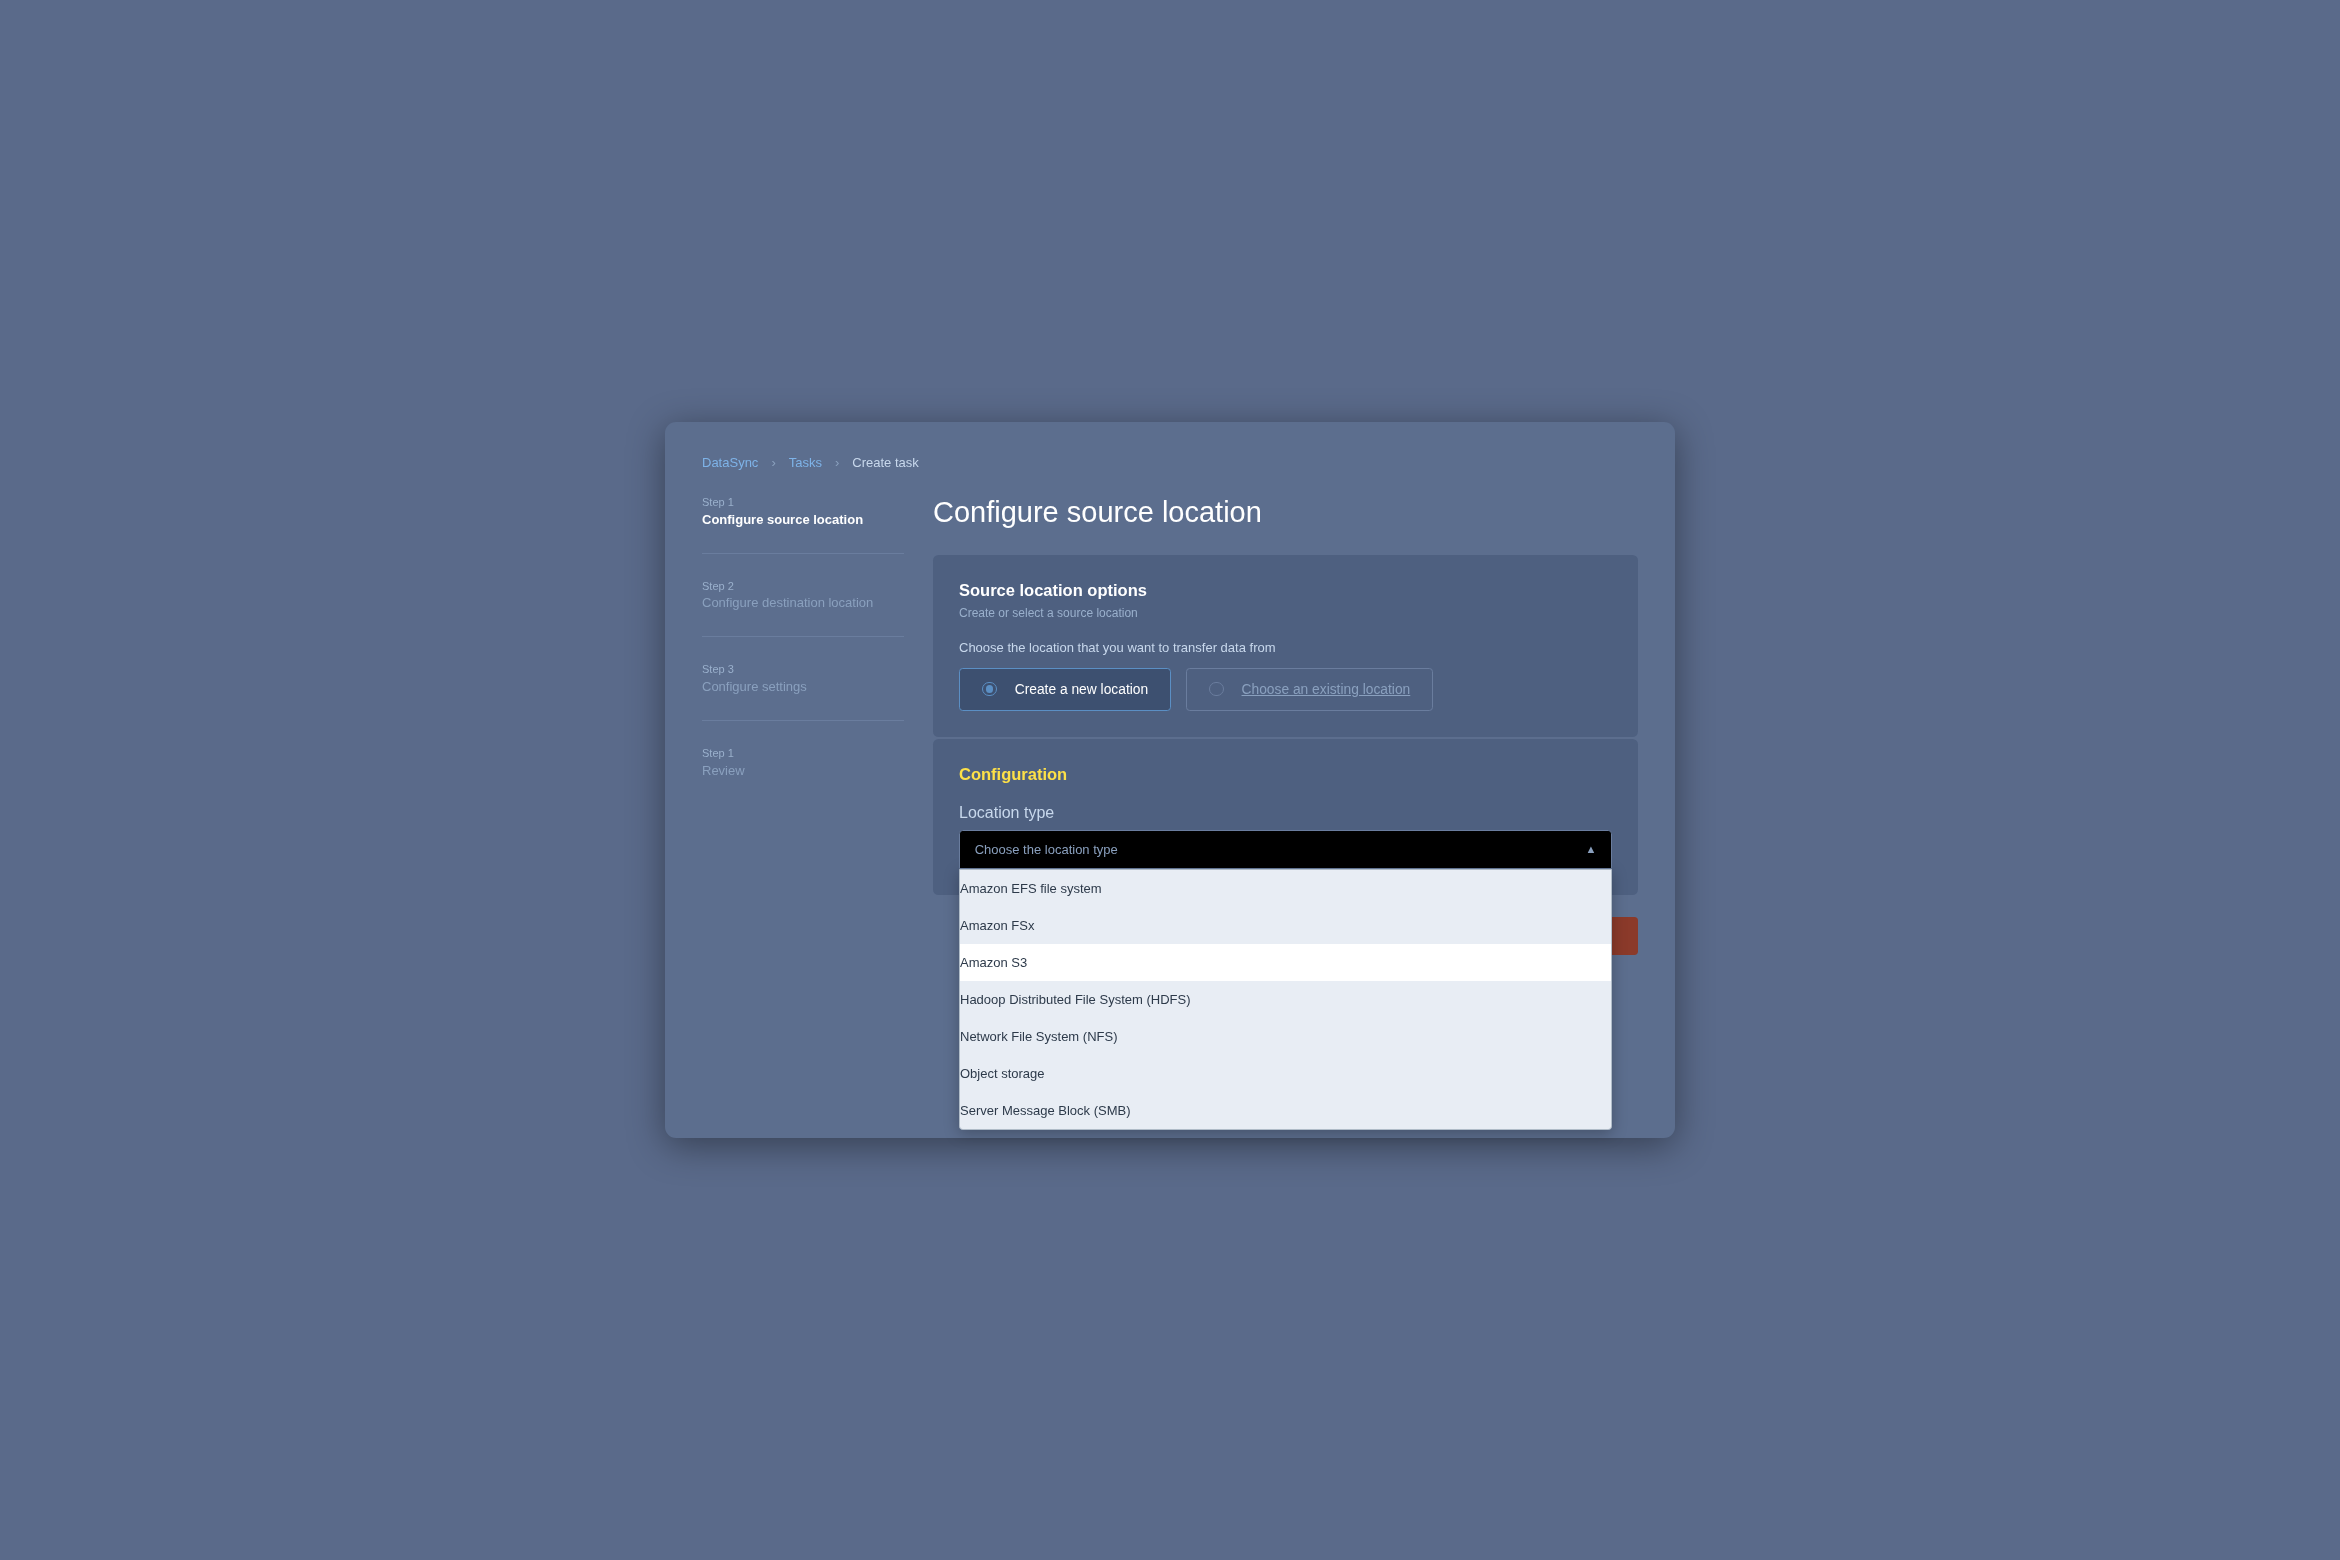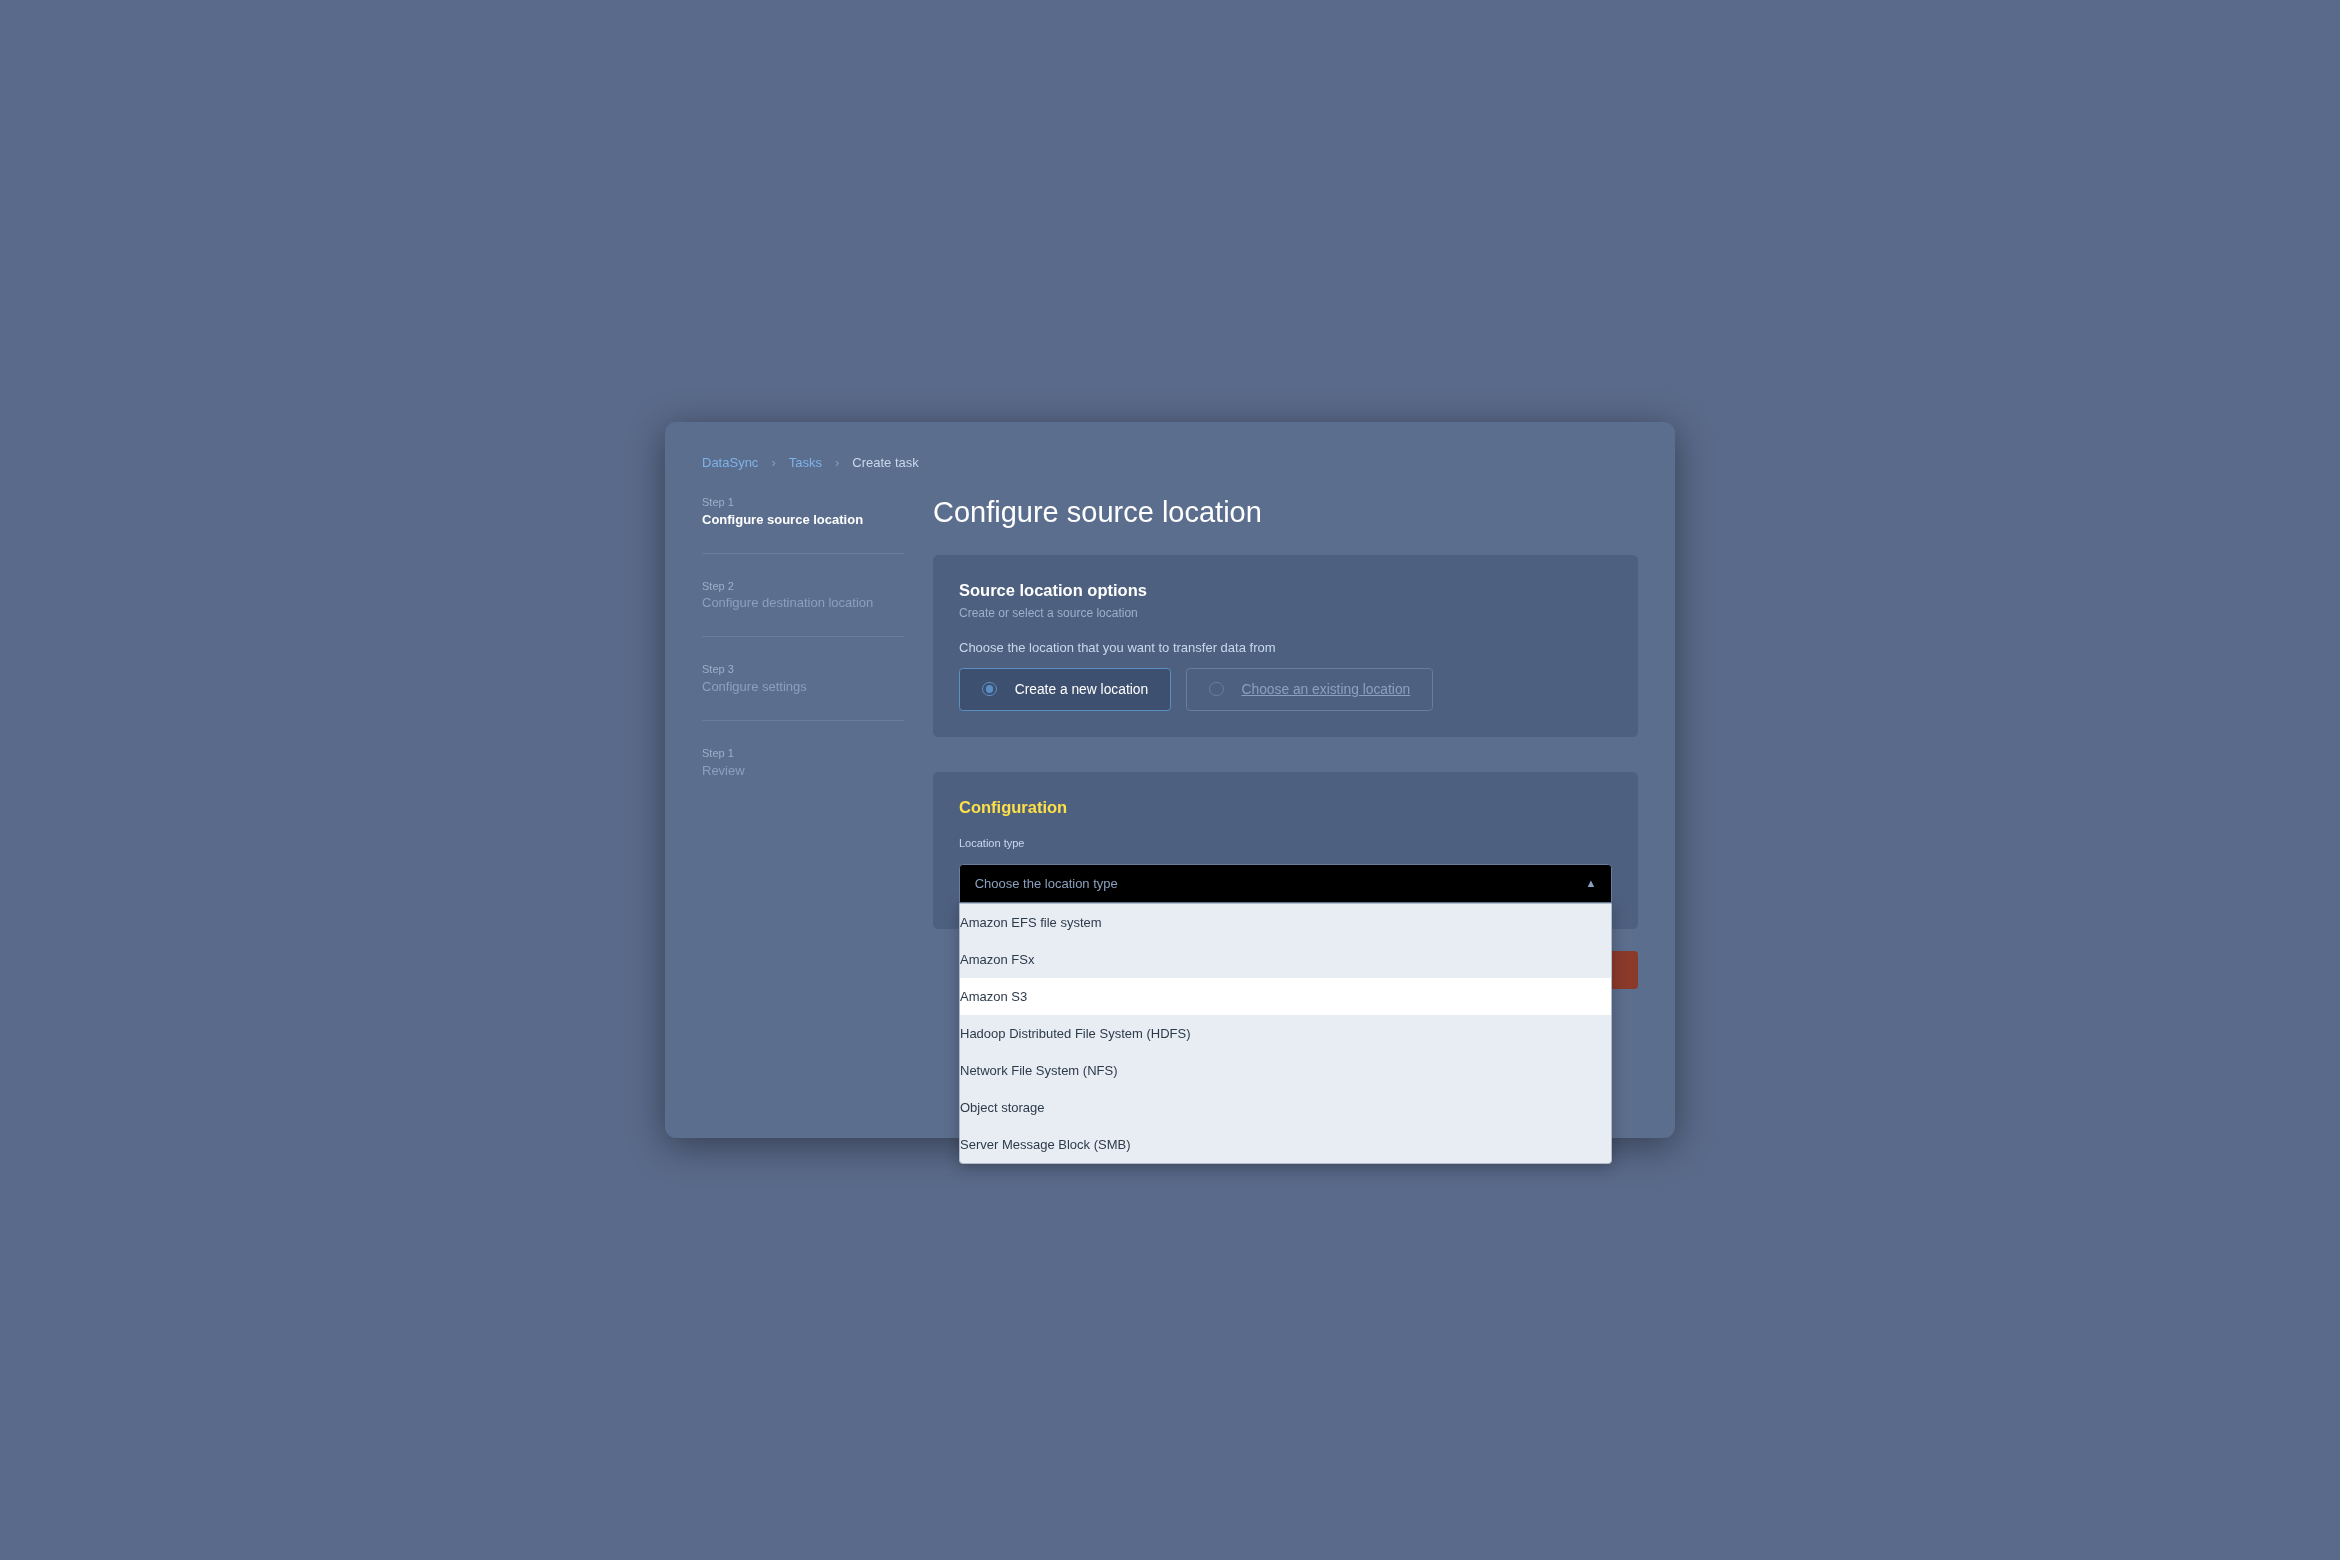--- a/index.html
+++ b/index.html
@@ -78,21 +78,21 @@
     .page-title {
       font-size: 29px;
       font-weight: 400;
       color: #ffffff;
       margin-bottom: 26px;
     }
     .card {
       background: #4e6080;
       border-radius: 5.5px;
       padding: 26px;
-      margin-bottom: 35px;
+      margin-bottom: 2px;
     }
     .card-title {
       font-size: 16.5px;
       font-weight: 600;
       color: #ffffff;
       margin-bottom: 5.5px;
     }
     .card-subtitle {
       font-size: 12px;
       color: #9ab0cc;
@@ -157,23 +157,23 @@
       padding: 26px;
       margin-bottom: 18.4px;
     }
     .config-title {
       font-size: 16.5px;
       font-weight: 600;
       color: #fde047;
       margin-bottom: 20px;
     }
     .field-label {
-      font-size: 11px;
-      color: #c8d8ec;
-      margin-bottom: 15px;
+      font-size: 16px;
+      color: #c8d8ec;
+      margin-bottom: 8px;
     }
     .dropdown-wrapper {
       position: relative;
       width: 100%;
     }
     .dropdown-select {
       width: 100%;
       padding: 11px 14.7px;
       background: #000000;
       border: 0.9px solid #6a7d9e;

